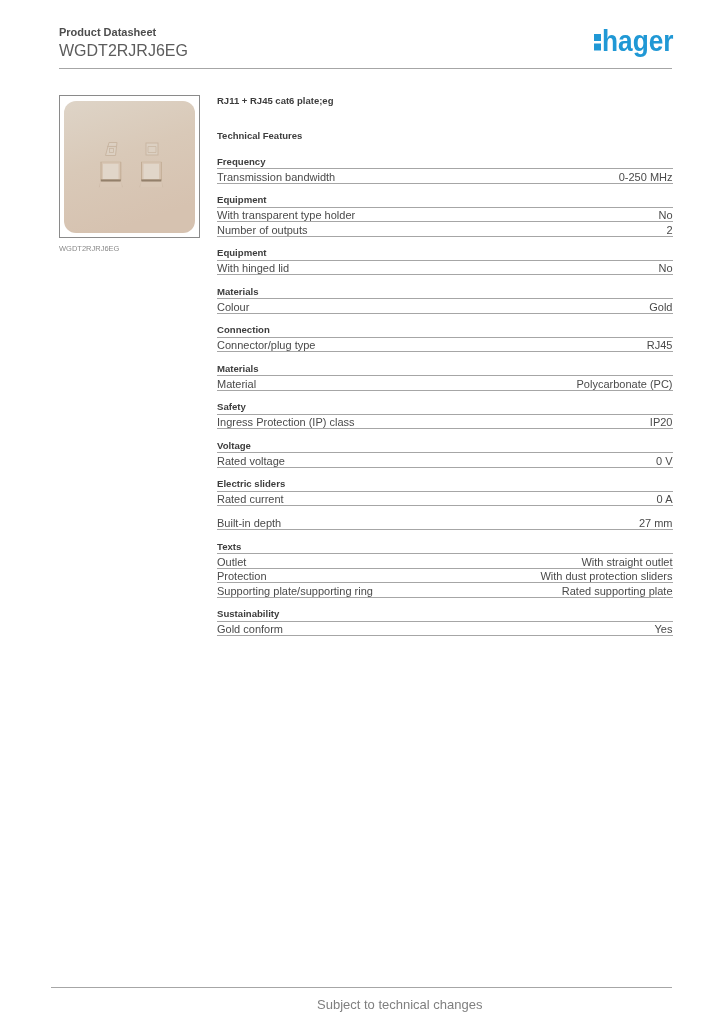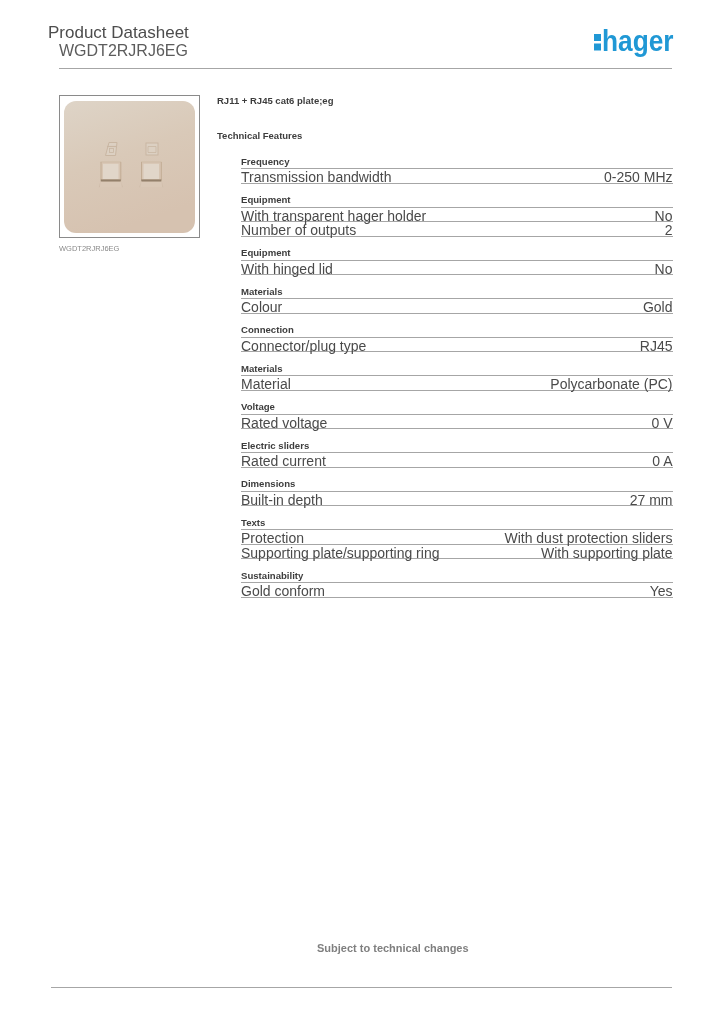--- a/index.html
+++ b/index.html
@@ -1,26 +1,26 @@
 <!DOCTYPE html>
 <html><head>
 <meta charset="utf-8">
 <style>
   html,body{margin:0;padding:0;}
   body{width:724px;height:1024px;background:#ffffff;font-family:"Liberation Sans",sans-serif;position:relative;overflow:hidden;}
   .abs{position:absolute;}
   #table{position:absolute;left:217px;top:154.5px;width:455.5px;}
-  .sec{margin-bottom:9.5px;margin-left:24px;}
+  .sec{margin-bottom:9.5px;}
   .sec .h{height:13.5px;border-bottom:1px solid #a6a6a6;font-weight:bold;font-size:9.6px;color:#3d3d3d;display:flex;align-items:center;}
-  .row{height:13.5px;border-bottom:1px solid #a6a6a6;font-size:14px;color:#4a4a4a;display:flex;justify-content:space-between;align-items:flex-start;}
+  .row{height:13.5px;border-bottom:1px solid #a6a6a6;font-size:11px;color:#4a4a4a;display:flex;justify-content:space-between;align-items:flex-end;}
 </style>
 </head>
 <body>
 
-<div class="abs" style="left:48px;top:23px;font-size:17px;font-weight:normal;color:#4d4d4d;line-height:19px;">Product Datasheet</div>
+<div class="abs" style="left:59px;top:23px;font-size:11px;font-weight:bold;color:#4d4d4d;line-height:19px;">Product Datasheet</div>
 
 <div class="abs" style="left:59px;top:41px;font-size:16px;color:#5c5c5c;line-height:19px;">WGDT2RJRJ6EG</div>
 
 <svg class="abs" style="left:590px;top:26px;" width="84" height="32" viewBox="0 0 84 32">
   <rect x="4" y="8" width="7" height="7" fill="#2098d5"></rect>
   <rect x="4" y="17.5" width="7" height="7" fill="#2098d5"></rect>
   <text x="12" y="22.3" transform="scale(1,1.1)" font-family="Liberation Sans" font-weight="bold" font-size="26.3" fill="#2098d5">hager</text>
 </svg>
 
 <div class="abs" style="left:59px;top:68px;width:613px;height:1px;background:#a6a6a6;"></div>
@@ -82,21 +82,21 @@
       <div class="h">Frequency</div>
 <div class="row">
         <span>Transmission bandwidth</span>
         <span>0-250 MHz</span>
       </div>
     </div>
 
 <div class="sec">
       <div class="h">Equipment</div>
 <div class="row">
-        <span>With transparent hager holder</span>
+        <span>With transparent type holder</span>
         <span>No</span>
       </div>
 <div class="row">
         <span>Number of outputs</span>
         <span>2</span>
       </div>
     </div>
 
 
 <div class="sec">
@@ -124,63 +124,73 @@
     </div>
 
 <div class="sec">
       <div class="h">Materials</div>
 <div class="row">
         <span>Material</span>
         <span>Polycarbonate (PC)</span>
       </div>
     </div>
 
+<div class="sec">
+      <div class="h">Safety</div>
+<div class="row">
+        <span>Ingress Protection (IP) class</span>
+        <span>IP20</span>
+      </div>
+    </div>
 
 <div class="sec">
       <div class="h">Voltage</div>
 <div class="row">
         <span>Rated voltage</span>
         <span>0 V</span>
       </div>
     </div>
 
 <div class="sec">
       <div class="h">Electric sliders</div>
 <div class="row">
         <span>Rated current</span>
         <span>0 A</span>
       </div>
     </div>
 
 <div class="sec">
-      <div class="h">Dimensions</div>
 <div class="row">
         <span>Built-in depth</span>
         <span>27 mm</span>
       </div>
     </div>
 
 <div class="sec">
       <div class="h">Texts</div>
 <div class="row">
+        <span>Outlet</span>
+        <span>With straight outlet</span>
+      </div>
+<div class="row">
         <span>Protection</span>
         <span>With dust protection sliders</span>
       </div>
 <div class="row">
         <span>Supporting plate/supporting ring</span>
-        <span>With supporting plate</span>
+        <span>Rated supporting plate</span>
       </div>
     </div>
 
 <div class="sec">
       <div class="h">Sustainability</div>
 <div class="row">
         <span>Gold conform</span>
         <span>Yes</span>
       </div>
     </div>
 </div>
 
 <div class="abs" style="left:51px;top:987px;width:621px;height:1px;background:#a6a6a6;"></div>
 
-<div class="abs" style="left:317px;top:942px;font-size:11px;color:#7f7f7f;font-weight:bold;">Subject to technical changes</div>
+<div class="abs" style="left:317px;top:997px;font-size:13px;color:#7f7f7f;">Subject to technical changes</div>
 
 <div class="abs" style="left:627px;top:994px;font-size:8.8px;font-weight:bold;color:#3d3d3d;margin-top:36px;">15.03.2026</div>
 
 </body></html>

